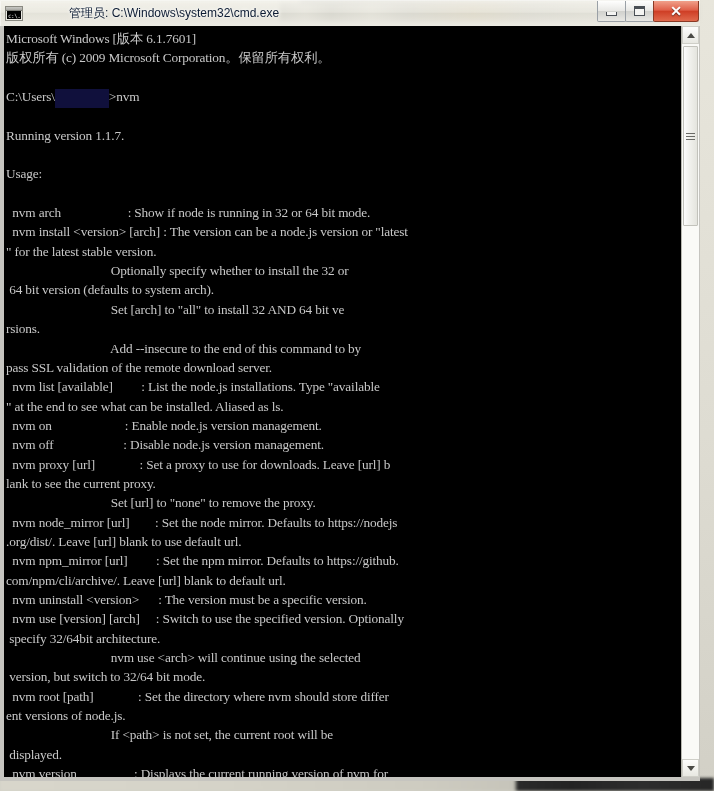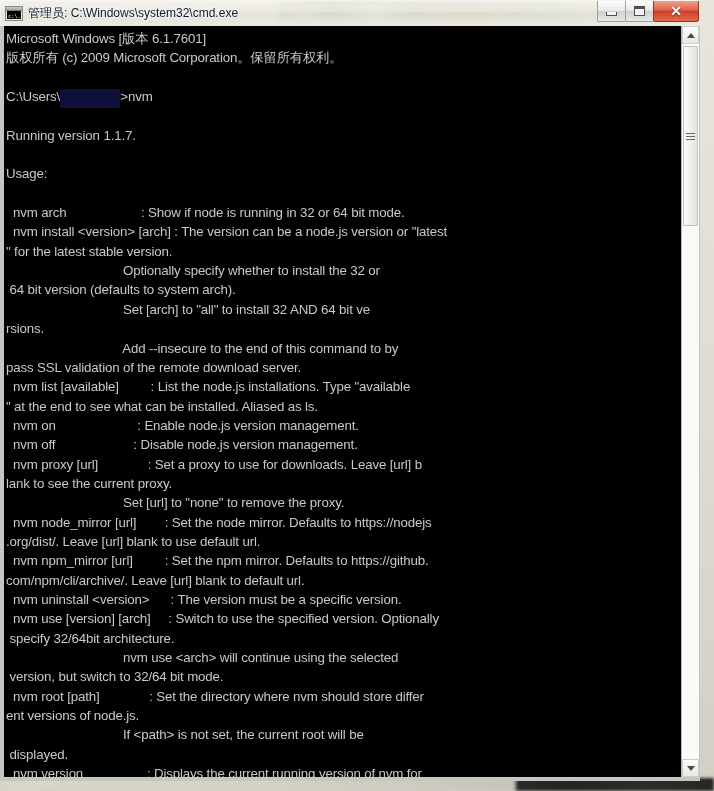--- a/index.html
+++ b/index.html
@@ -98,20 +98,21 @@
     font-family: "DejaVu Sans Mono", monospace;
     padding-left: 1px;
     letter-spacing: -0.5px;
   }
   #title-text {
     font-family: "Liberation Sans", sans-serif;
     font-size: 12px;
     color: #0c1b33;
     white-space: nowrap;
     text-shadow: 0 0 3px rgba(255,255,255,.95), 0 0 5px rgba(255,255,255,.85);
+    margin-left: 41px;
   }
 
   #window-controls {
     position: absolute;
     right: 1px; top: 0px;
     display: flex;
     align-items: flex-start;
     height: 22px;
   }
   .winbtn {
@@ -164,21 +165,21 @@
     border-left: 4px solid rgba(233,232,226,.85);
     border-right: 1px solid rgba(233,232,226,.85);
     border-bottom: 4px solid rgba(233,232,226,.85);
     box-sizing: border-box;
     display: flex;
   }
   #console-text {
     flex: 1 1 auto;
     background: #000;
     color: #c8c8c8;
-    font-family: Liberation Sans, sans-serif;
+    font-family: Liberation Serif, serif;
     font-size: 13.3px;
     line-height: 19.35px;
     letter-spacing: -0.15px;
     white-space: pre;
     overflow: hidden;
     padding: 3px 0 0 2px;
     position: relative;
   }
   .cline { height: 19.35px; }
   .redact {

